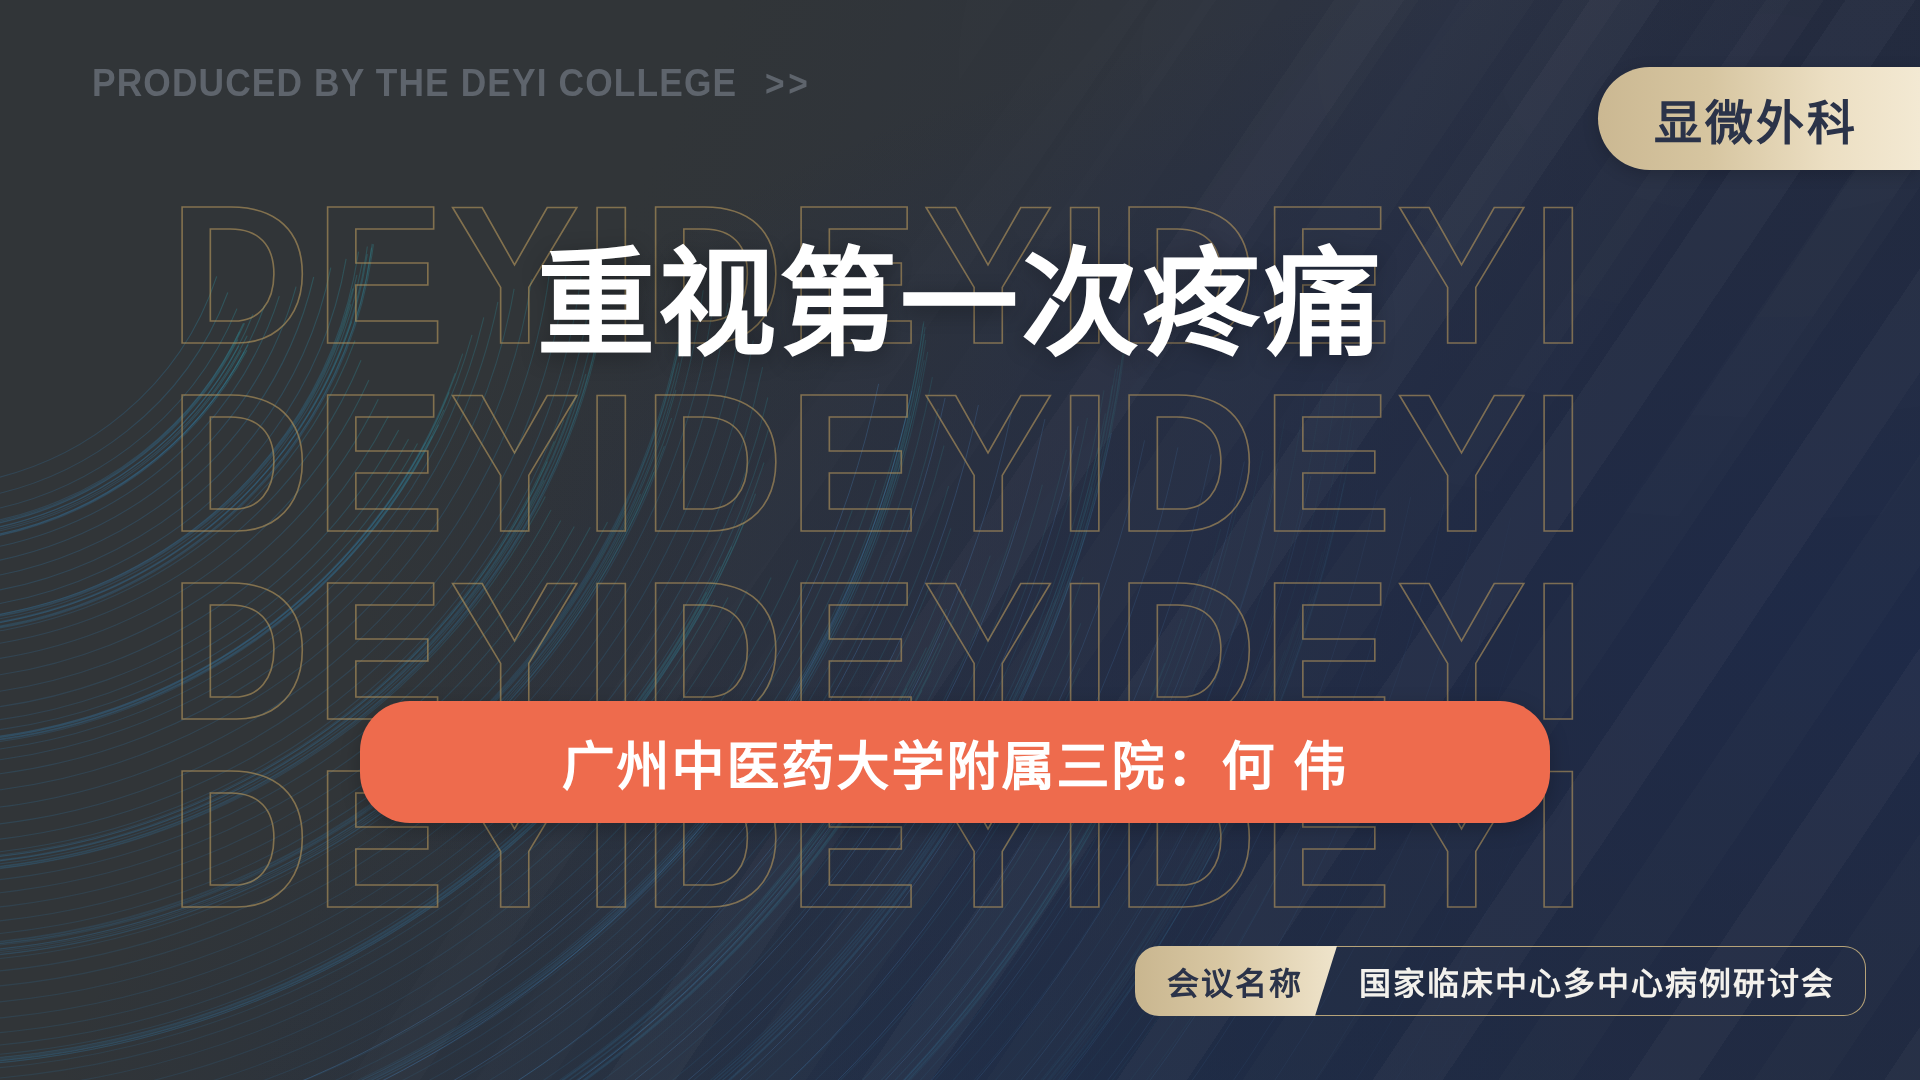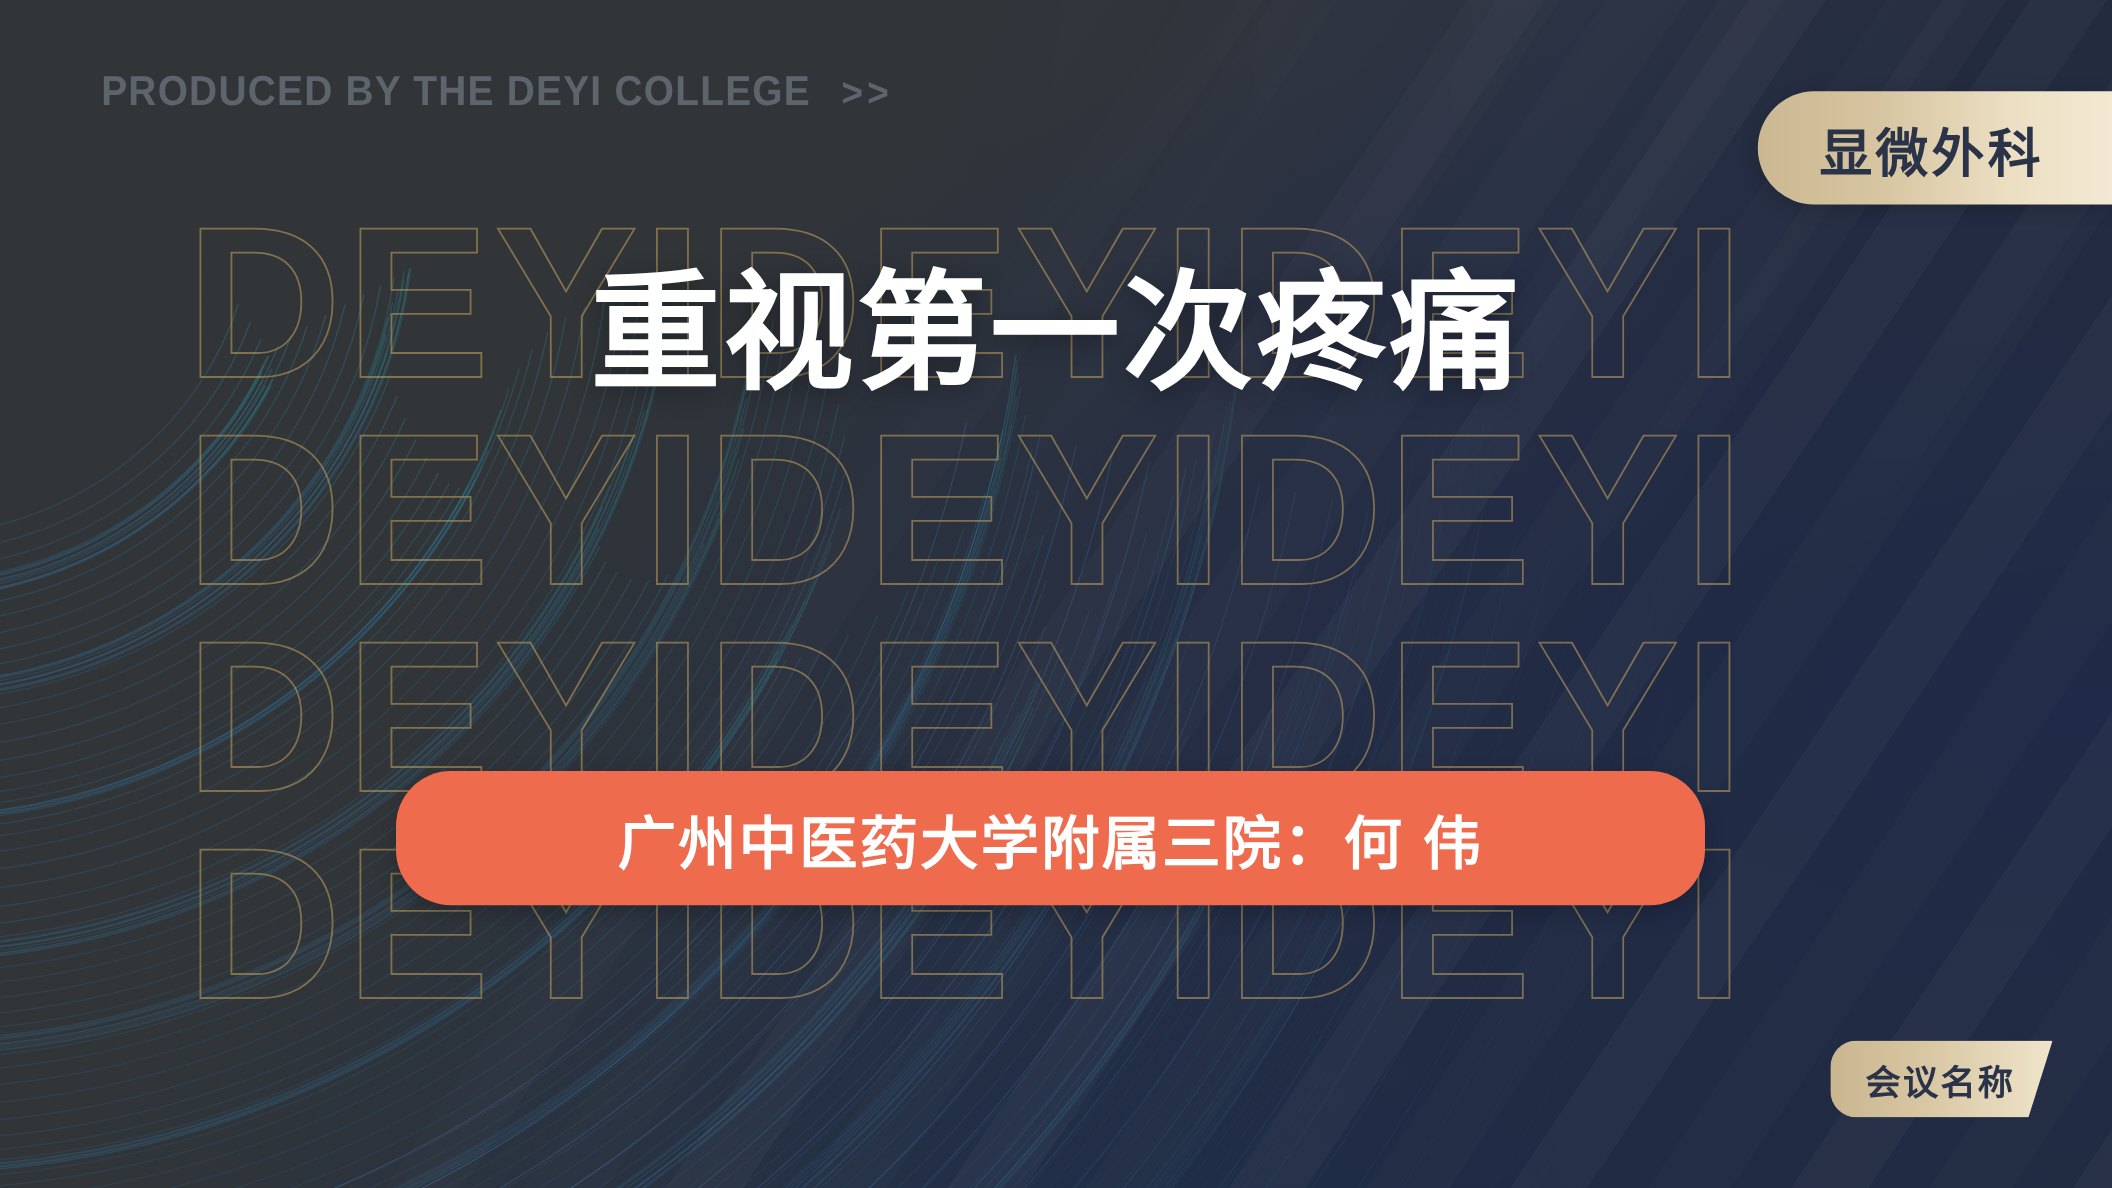--- a/index.html
+++ b/index.html
@@ -83,21 +83,21 @@
     font-size:38px; font-weight:700;
     letter-spacing:1.2px;
     color:#5e646c;
     white-space:nowrap;
     transform:scaleX(.93); transform-origin:left center;
   }
   .kicker .chev{ font-size:36px; letter-spacing:4px; color:#5e646c; font-weight:600;}
 
   
   .dept-badge{
-    position:absolute; right:0; top:83px;
+    position:absolute; right:0; top:67px;
     height:103px; padding:0 62px 0 56px;
     display:flex; align-items:center;
     border-radius:56px 0 0 56px;
     background:linear-gradient(90deg,#cbb892 0%, #d6c5a0 34%, #ecdfc3 72%, #f3e9d3 100%);
     box-shadow:0 4px 16px rgba(0,0,0,.18);
   }
   .dept-badge span{
     font-size:48px; font-weight:700; letter-spacing:3px;
     color:#2b3349;
     white-space:nowrap;
@@ -453,15 +453,18 @@
   </h1>
 
   <div class="speaker">
     <span>广州中医药大学附属三院：何 伟</span>
   </div>
 
   <div class="conf">
     <div class="label">
       <span>会议名称</span>
     </div>
+    <div class="value">
+      <span>国家临床中心多中心病例研讨会</span>
+    </div>
   </div>
 
 </div>
 
 </body></html>

